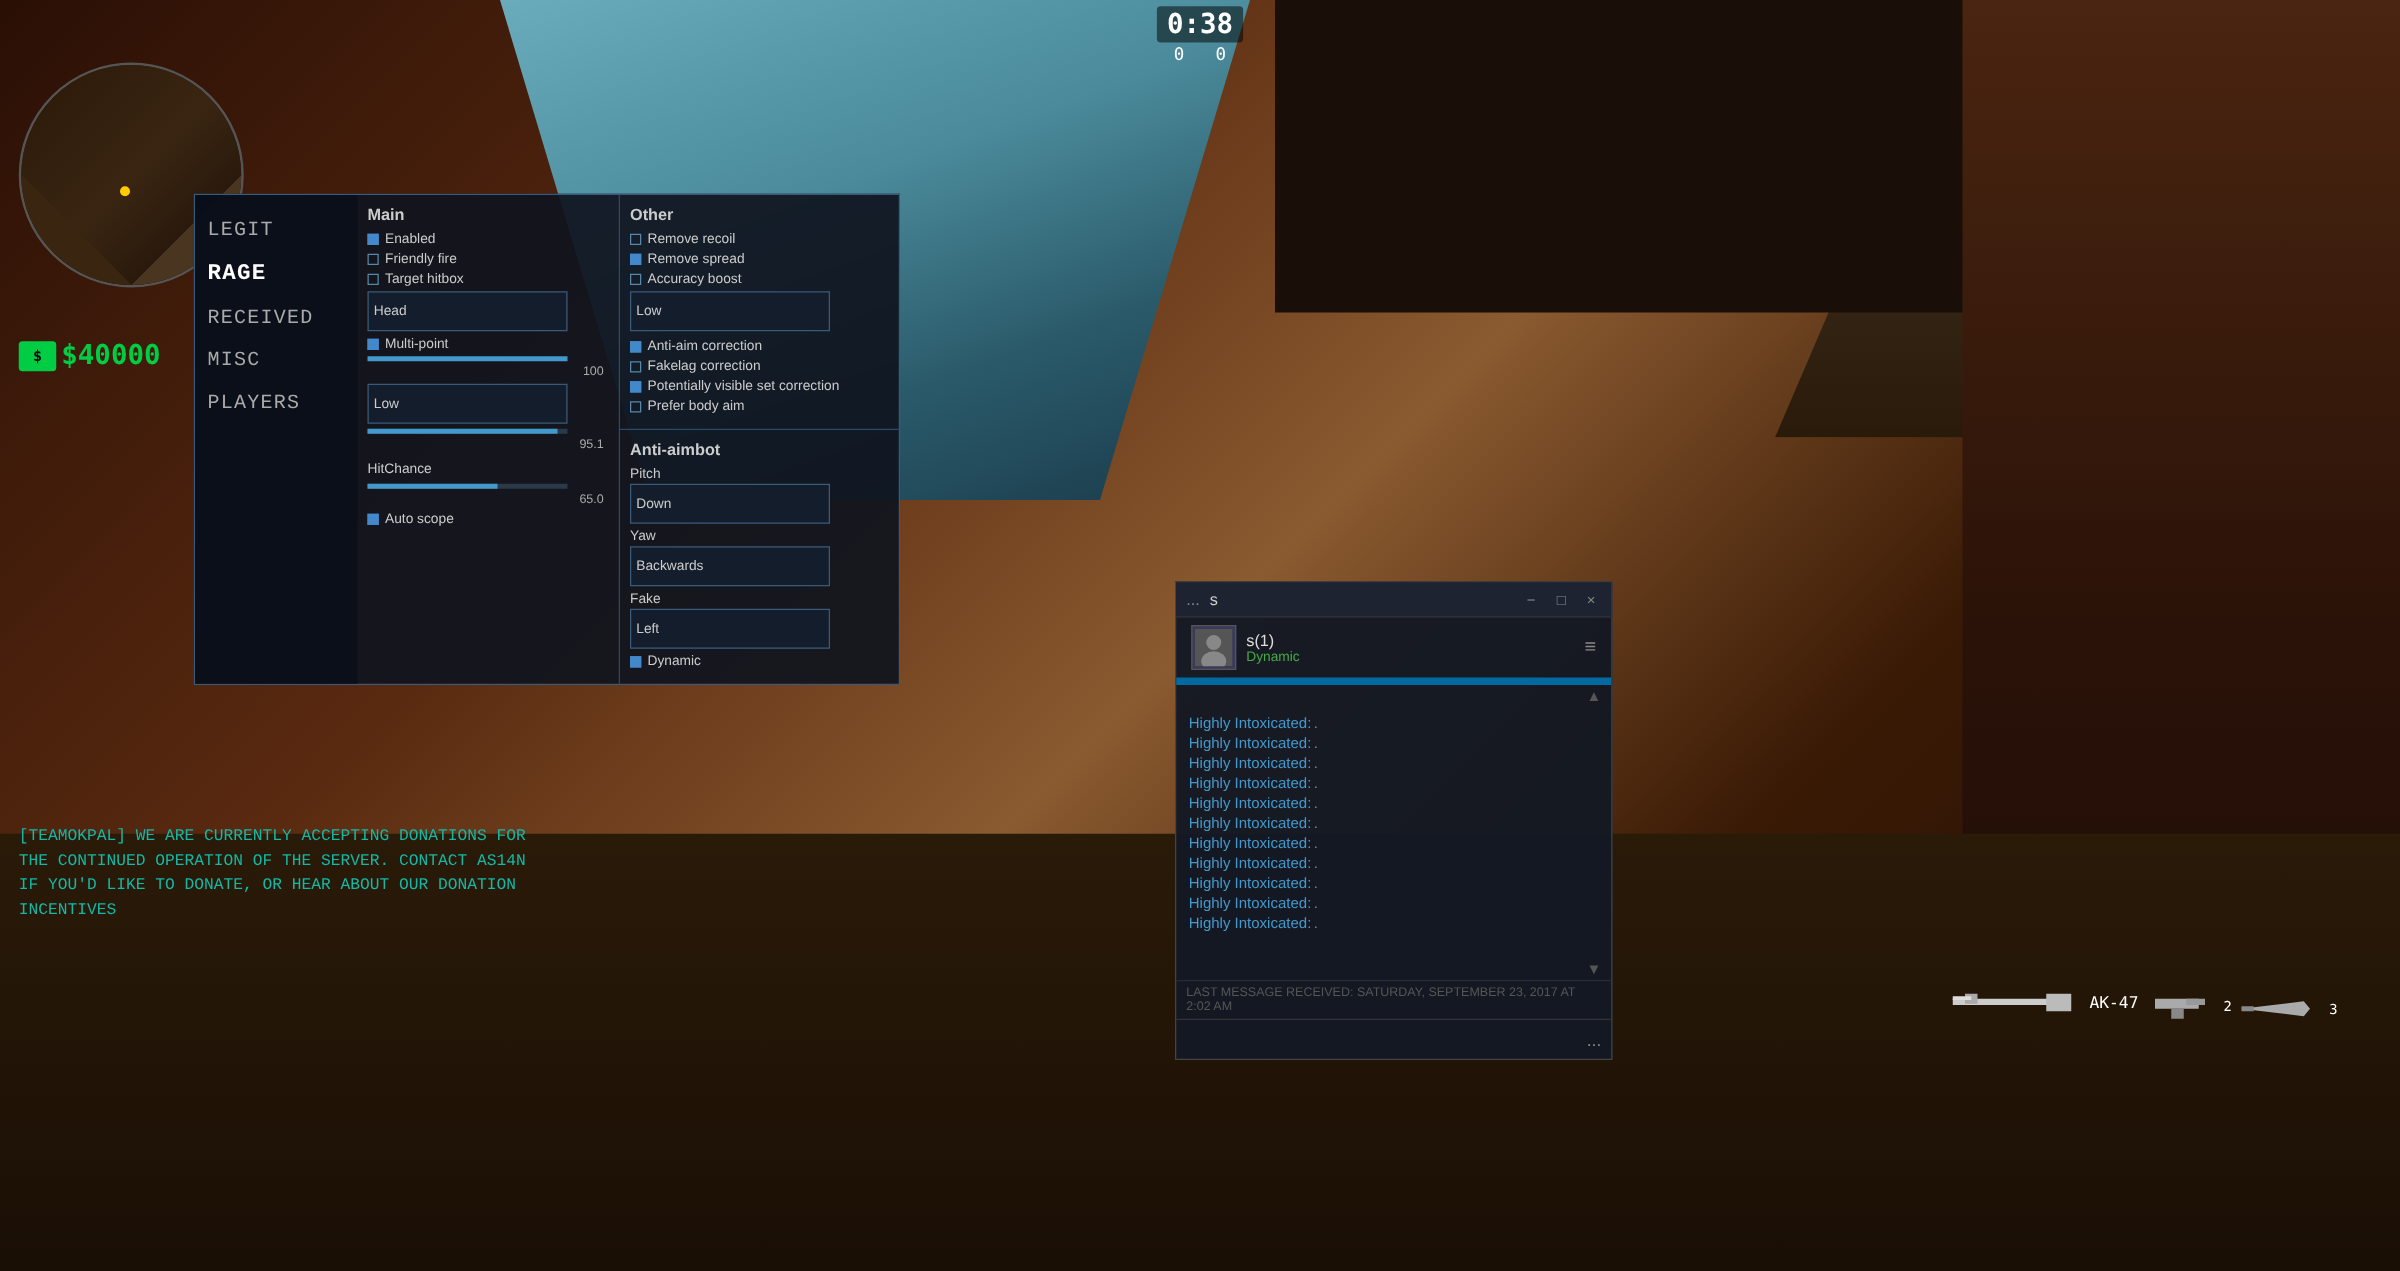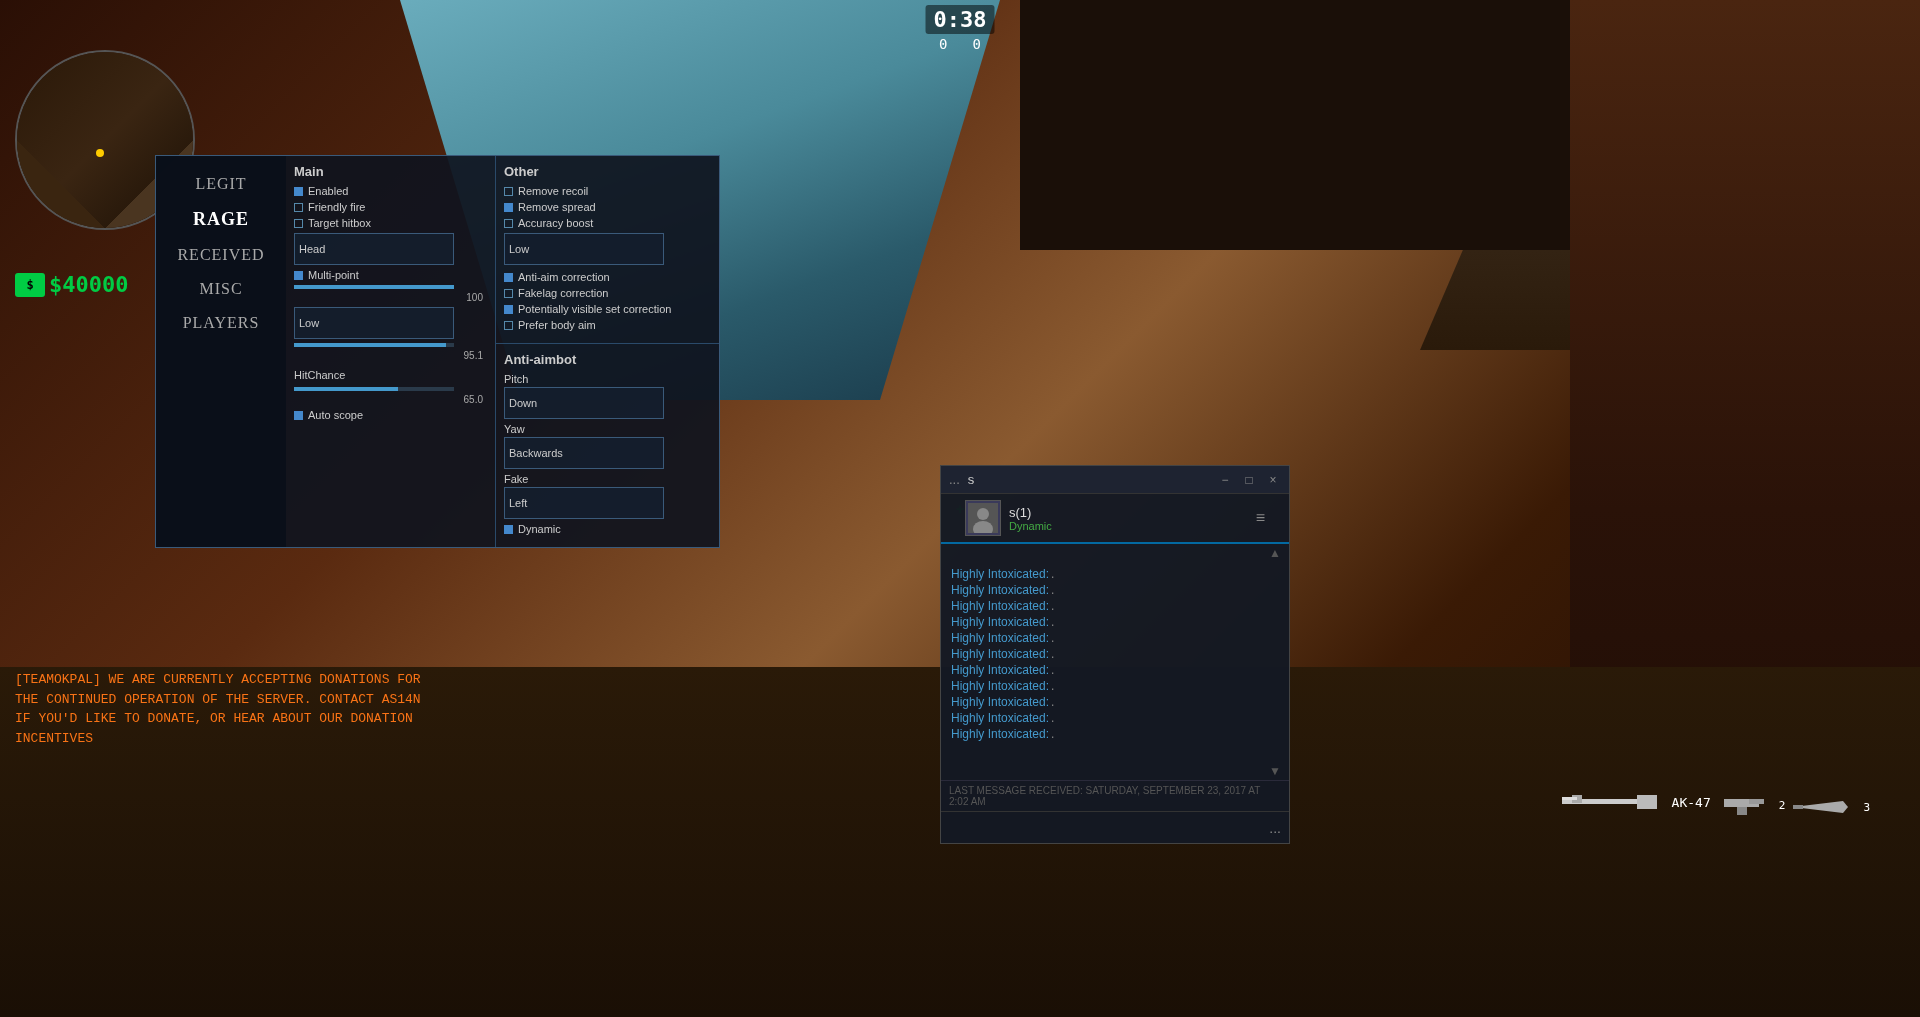--- a/index.html
+++ b/index.html
@@ -97,24 +97,24 @@
       width: 30px; height: 24px;
       background: #00cc44;
       border-radius: 3px;
       display: flex; align-items: center; justify-content: center;
       color: #000; font-size: 12px; font-weight: bold;
     }
 
     
     .chat-message {
       position: absolute;
-      bottom: 269px;
+      bottom: 280px;
       left: 15px;
       width: 420px;
-      color: #f97316;
+      color: #14b8a6;
       font-family: 'Courier New', monospace;
       font-size: 13px;
       line-height: 1.5;
       text-transform: uppercase;
       margin-top: 28px;
     }
 
     
     .hud-top {
       position: absolute;
@@ -162,23 +162,22 @@
       display: flex;
       flex-direction: column;
       gap: 8px;
     }
     .cheat-nav-item {
       color: #aaaaaa;
       font-size: 16px;
       font-weight: normal;
       padding: 4px 0;
       cursor: pointer;
-      font-family: Liberation Serif, serif;
+      font-family: Liberation Mono, monospace;
       letter-spacing: 1px;
-      text-align: center;
     }
     .cheat-nav-item.active {
       color: #ffffff;
       font-weight: bold;
       font-size: 18px;
     }
 
     
     .cheat-content {
       flex: 1;
@@ -328,22 +327,22 @@
       color: #888;
       font-size: 12px;
       cursor: pointer;
       width: 16px; height: 16px;
       display: flex; align-items: center; justify-content: center;
     }
 
     .chat-user-row {
       display: flex;
       align-items: center;
-      padding: 6px 24px;
-      border-bottom: 2px solid #0369a1;
+      padding: 6px 12px;
+      border-bottom: 6px solid #0369a1;
     }
     .chat-avatar {
       width: 36px; height: 36px;
       background: #3a3a5a;
       border: 1px solid #555;
       flex-shrink: 0;
       display: flex; align-items: center; justify-content: center;
     }
     .chat-user-info {
       margin-left: 8px;

